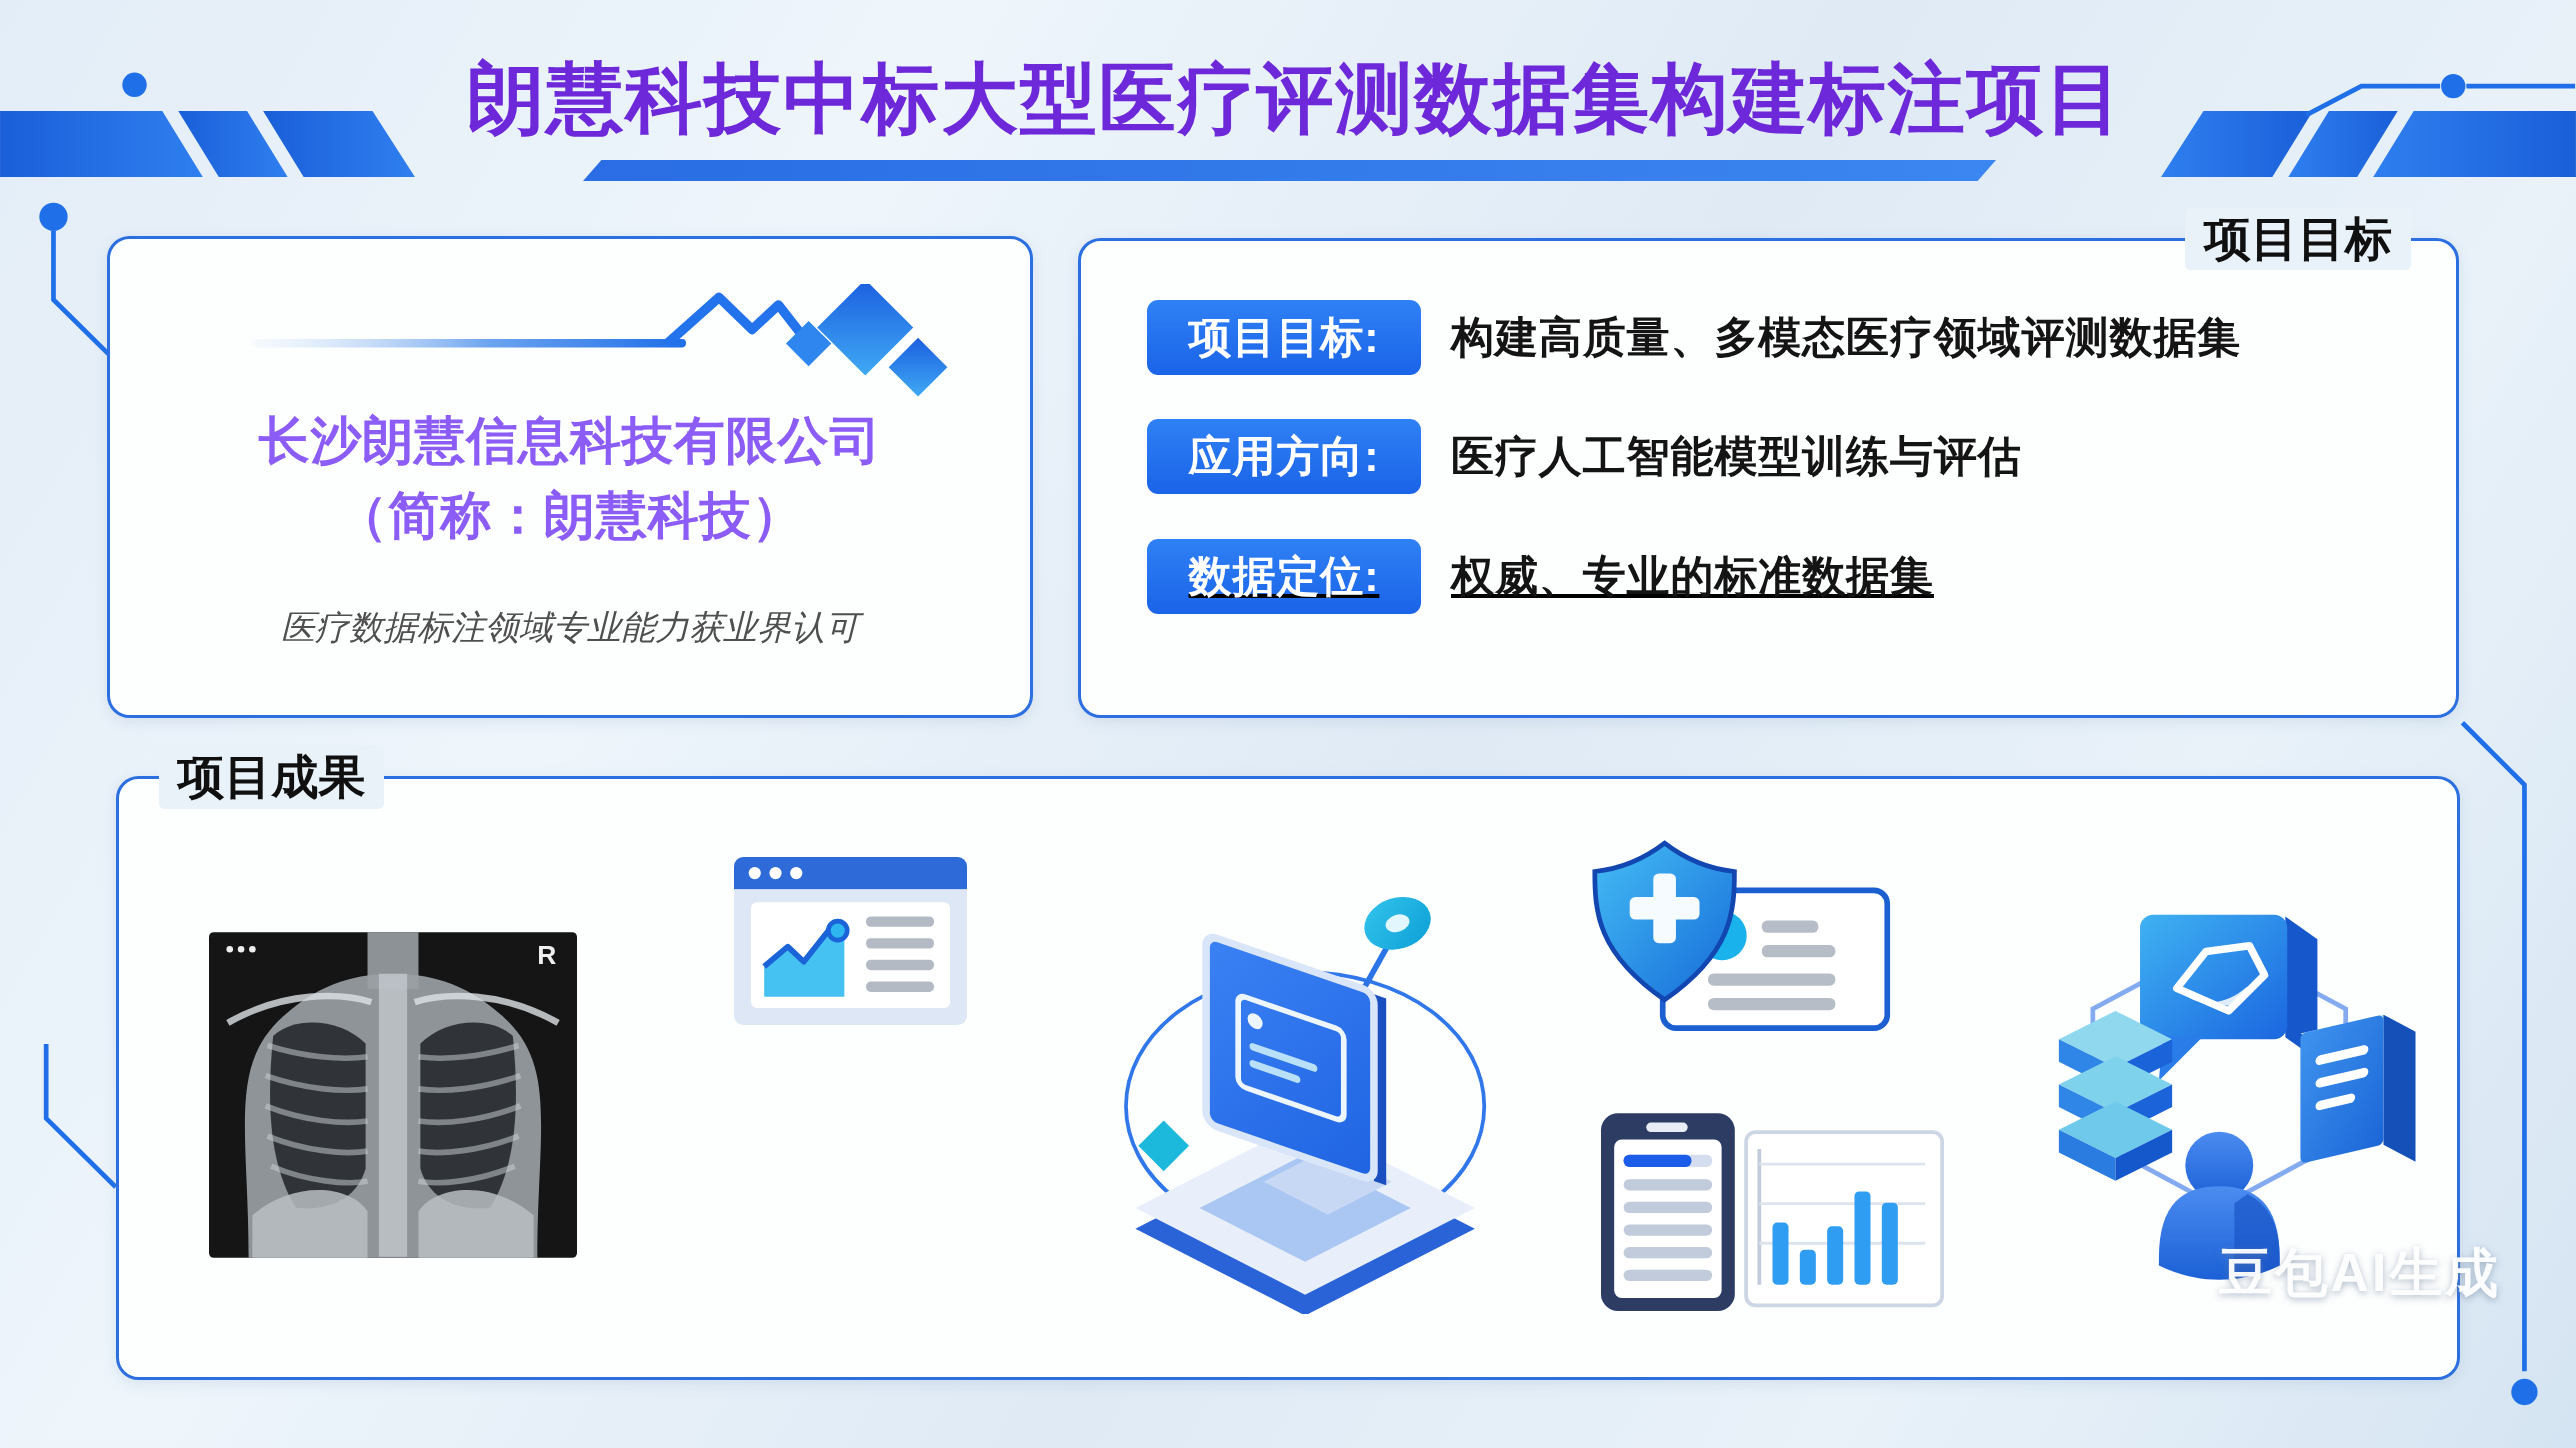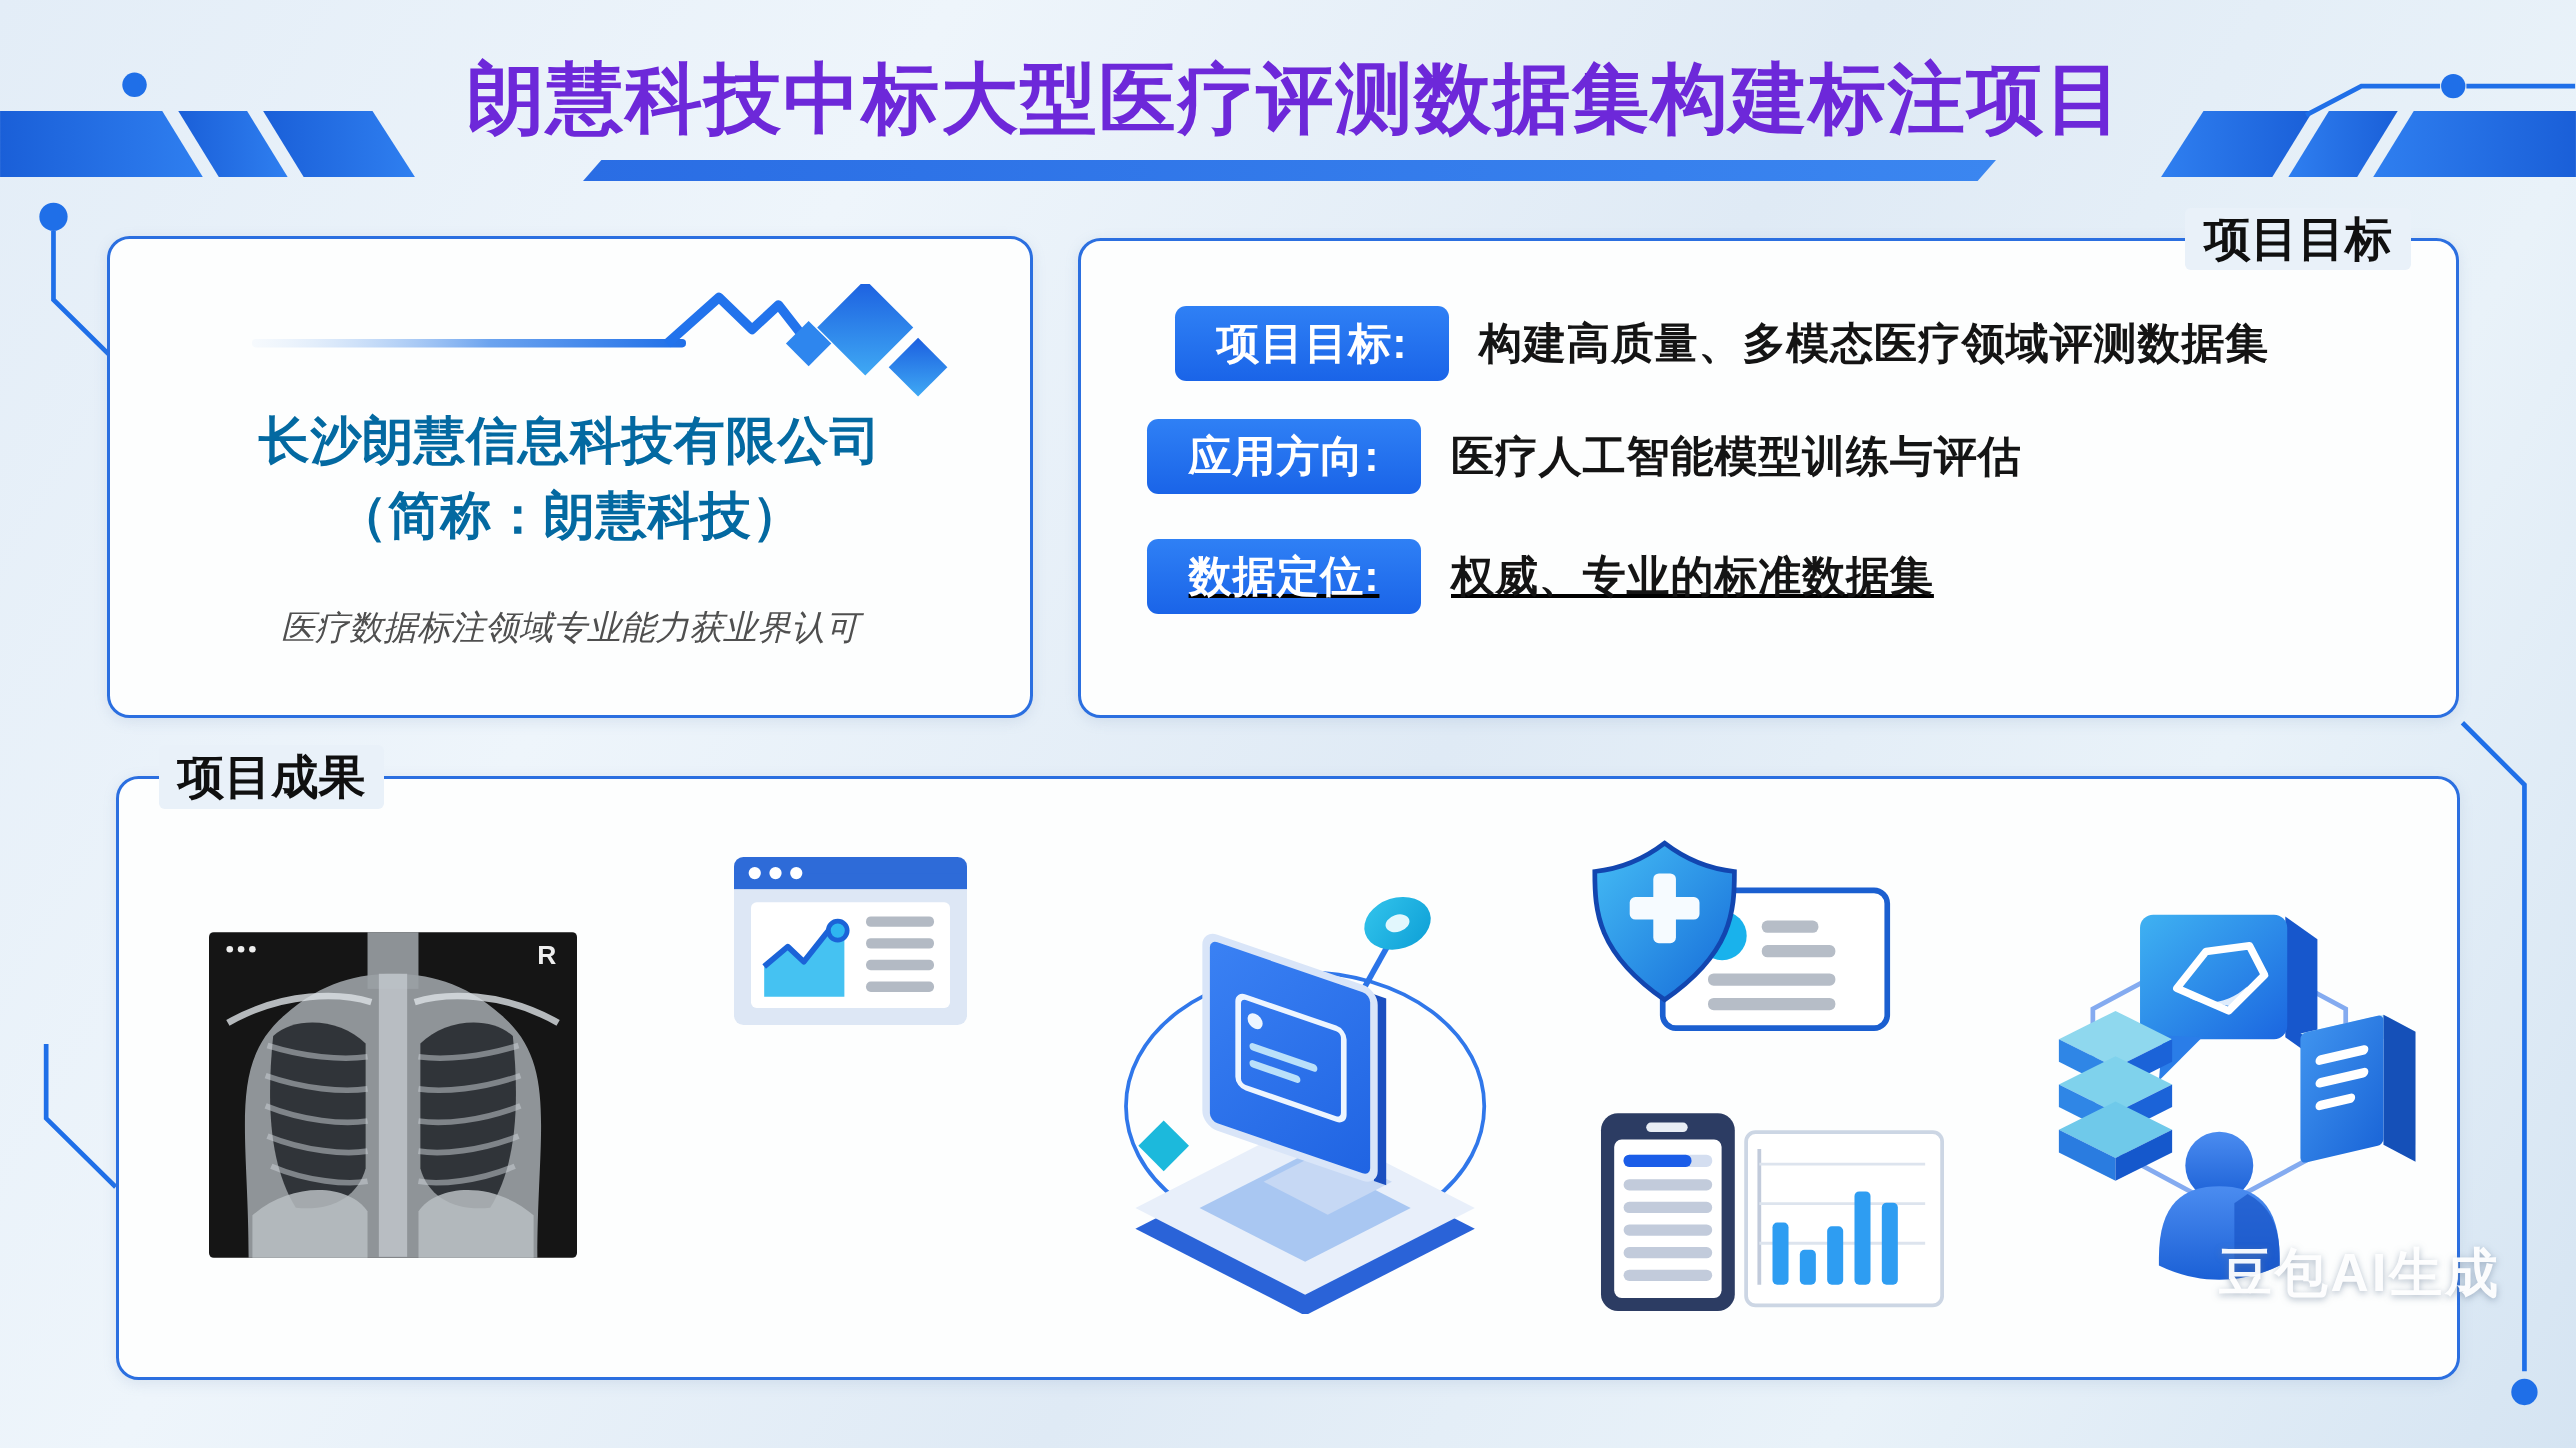--- a/index.html
+++ b/index.html
@@ -19,21 +19,21 @@
     clip-path:polygon(1.3% 0,100% 0,98.7% 100%,0 100%);
   }
   .card{
     position:absolute;background:#fdfefe;border:3.8px solid #2b6fe0;border-radius:22.6px;
     box-shadow:0 3.8px 13.2px rgba(120,150,190,.18);box-sizing:border-box;z-index:1;
   }
   .legend{
     position:absolute;z-index:2;background:#e9f1f9;border-radius:5.7px;
     font-size:47px;font-weight:900;color:#101010;text-align:center;
   }
-  .company-name{position:absolute;left:0;width:100%;text-align:center;font-weight:900;color:#0369a1;font-size:51px;letter-spacing:0.9px;}
+  .company-name{position:absolute;left:0;width:100%;text-align:center;font-weight:900;color:#8b5cf6;font-size:51px;letter-spacing:0.9px;}
   .company-sub{position:absolute;left:0;width:100%;text-align:center;color:#4f4f4f;font-size:34px;font-style:italic;}
   .core-row{position:absolute;left:66px;display:flex;align-items:center;gap:30px;}
   .badge{
     display:inline-flex;align-items:center;justify-content:center;
     width:274px;height:75px;border-radius:11.3px;
     background:linear-gradient(180deg,#2f80f5,#1a64e8);
     color:#fff;font-size:43px;font-weight:900;letter-spacing:0.9px;
   }
   .row-text{font-size:43px;font-weight:700;color:#141414;letter-spacing:0.9px;}
   .arrow{
@@ -127,21 +127,21 @@
       <g transform="translate(706,88) rotate(45)">
           <rect x="-22" y="-22" width="44" height="44" fill="url(#dg)"></rect>
         </g>
     </svg>
     <div class="company-name" style="top:168px;">长沙朗慧信息科技有限公司</div>
     <div class="company-name" style="top:243px;">（简称：朗慧科技）</div>
     <div class="company-sub" style="top:366px;">医疗数据标注领域专业能力获业界认可</div>
   </section>
 
   <section class="card" style="left:1078px;top:238px;width:1381px;height:480px;">
-    <div class="core-row" style="top:65px;margin-left:28px;">
+    <div class="core-row" style="top:59px;">
       <span class="badge">项目目标:</span>
       <span class="row-text">构建高质量、多模态医疗领域评测数据集</span>
     </div>
     <div class="core-row" style="top:178px;">
       <span class="badge">应用方向:</span>
       <span class="row-text">医疗人工智能模型训练与评估</span>
     </div>
     <div class="core-row" style="top:298px;text-decoration:underline;">
       <span class="badge">数据定位:</span>
       <span class="row-text">权威、专业的标准数据集</span>

